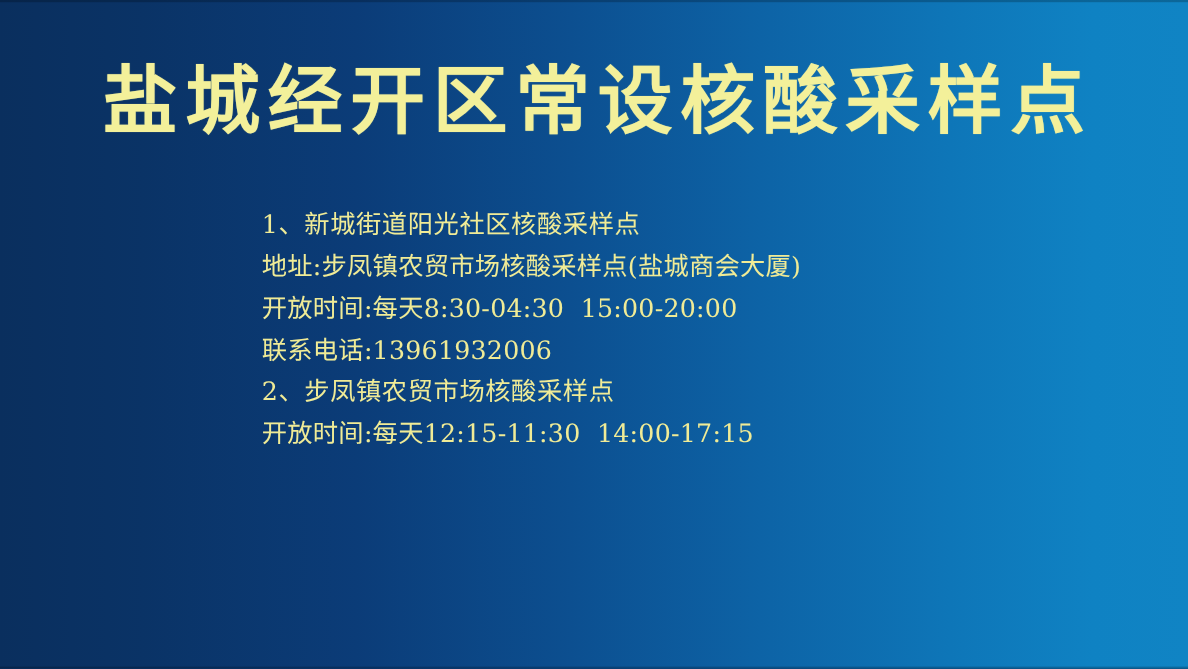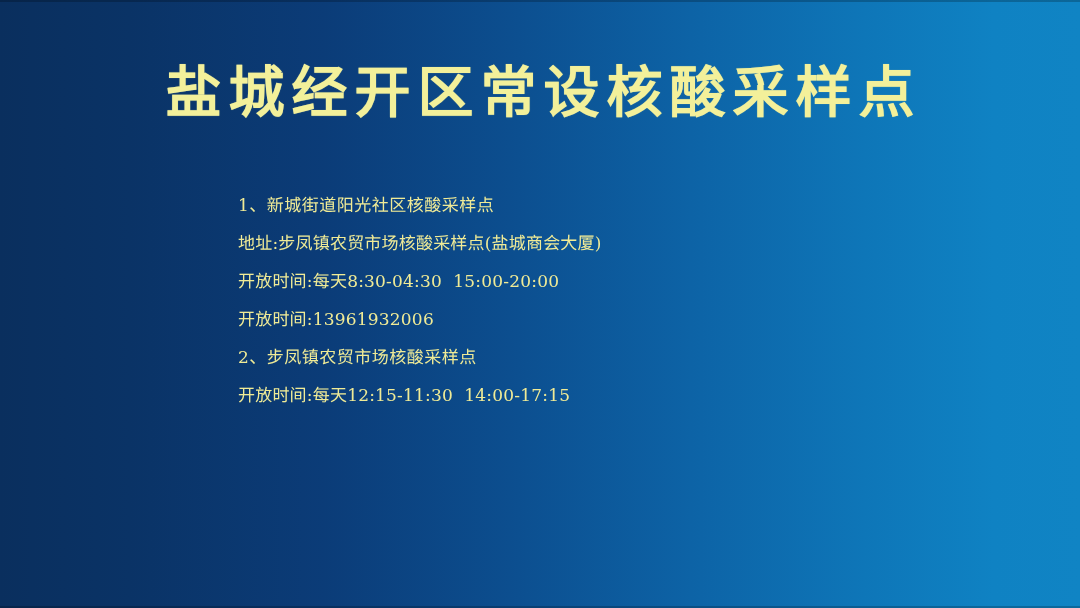--- a/index.html
+++ b/index.html
@@ -46,21 +46,21 @@
 
   .title {
     position: absolute;
     left: 0;
     right: 0;
     top: 62px;
     text-align: center;
     color: #f3f09a;
     font-family: "DejaVu Sans", "Liberation Sans", sans-serif;
     font-weight: bold;
-    font-size: 56px;
+    font-size: 68px;
     line-height: 62px;
     letter-spacing: 7px;
     text-indent: 7px;
     white-space: nowrap;
     text-shadow: 0 0 1px rgba(243, 240, 154, 0.55);
   }
 
   .body-block {
     position: absolute;
     left: 238px;
@@ -71,21 +71,21 @@
   .entry {
     margin: 0;
     padding: 0;
   }
   .entry + .entry {
   }
 
   .line {
     color: #f0eb96;
     font-family: "DejaVu Serif", "Liberation Serif", serif;
-    font-size: 17px;
+    font-size: 23px;
     line-height: 38px;
     white-space: pre;
     letter-spacing: 0.2px;
   }
   .line.heading {
     letter-spacing: 0.5px;
   }
 </style>
 </head>
 <body>
@@ -93,21 +93,21 @@
 <div id="poster">
 
   <div class="title">盐城经开区常设核酸采样点</div>
 
   <div class="body-block">
 
     <div class="entry">
       <div class="line heading">1、新城街道阳光社区核酸采样点</div>
       <div class="line">地址:步凤镇农贸市场核酸采样点(盐城商会大厦)</div>
       <div class="line">开放时间:每天8:30-04:30  15:00-20:00</div>
-      <div class="line">开放时间:13961932006</div>
+      <div class="line">联系电话:13961932006</div>
     </div>
 
     <div class="entry">
       <div class="line heading">2、步凤镇农贸市场核酸采样点</div>
       <div class="line">开放时间:每天12:15-11:30  14:00-17:15</div>
     </div>
 
   </div>
 </div>
 

